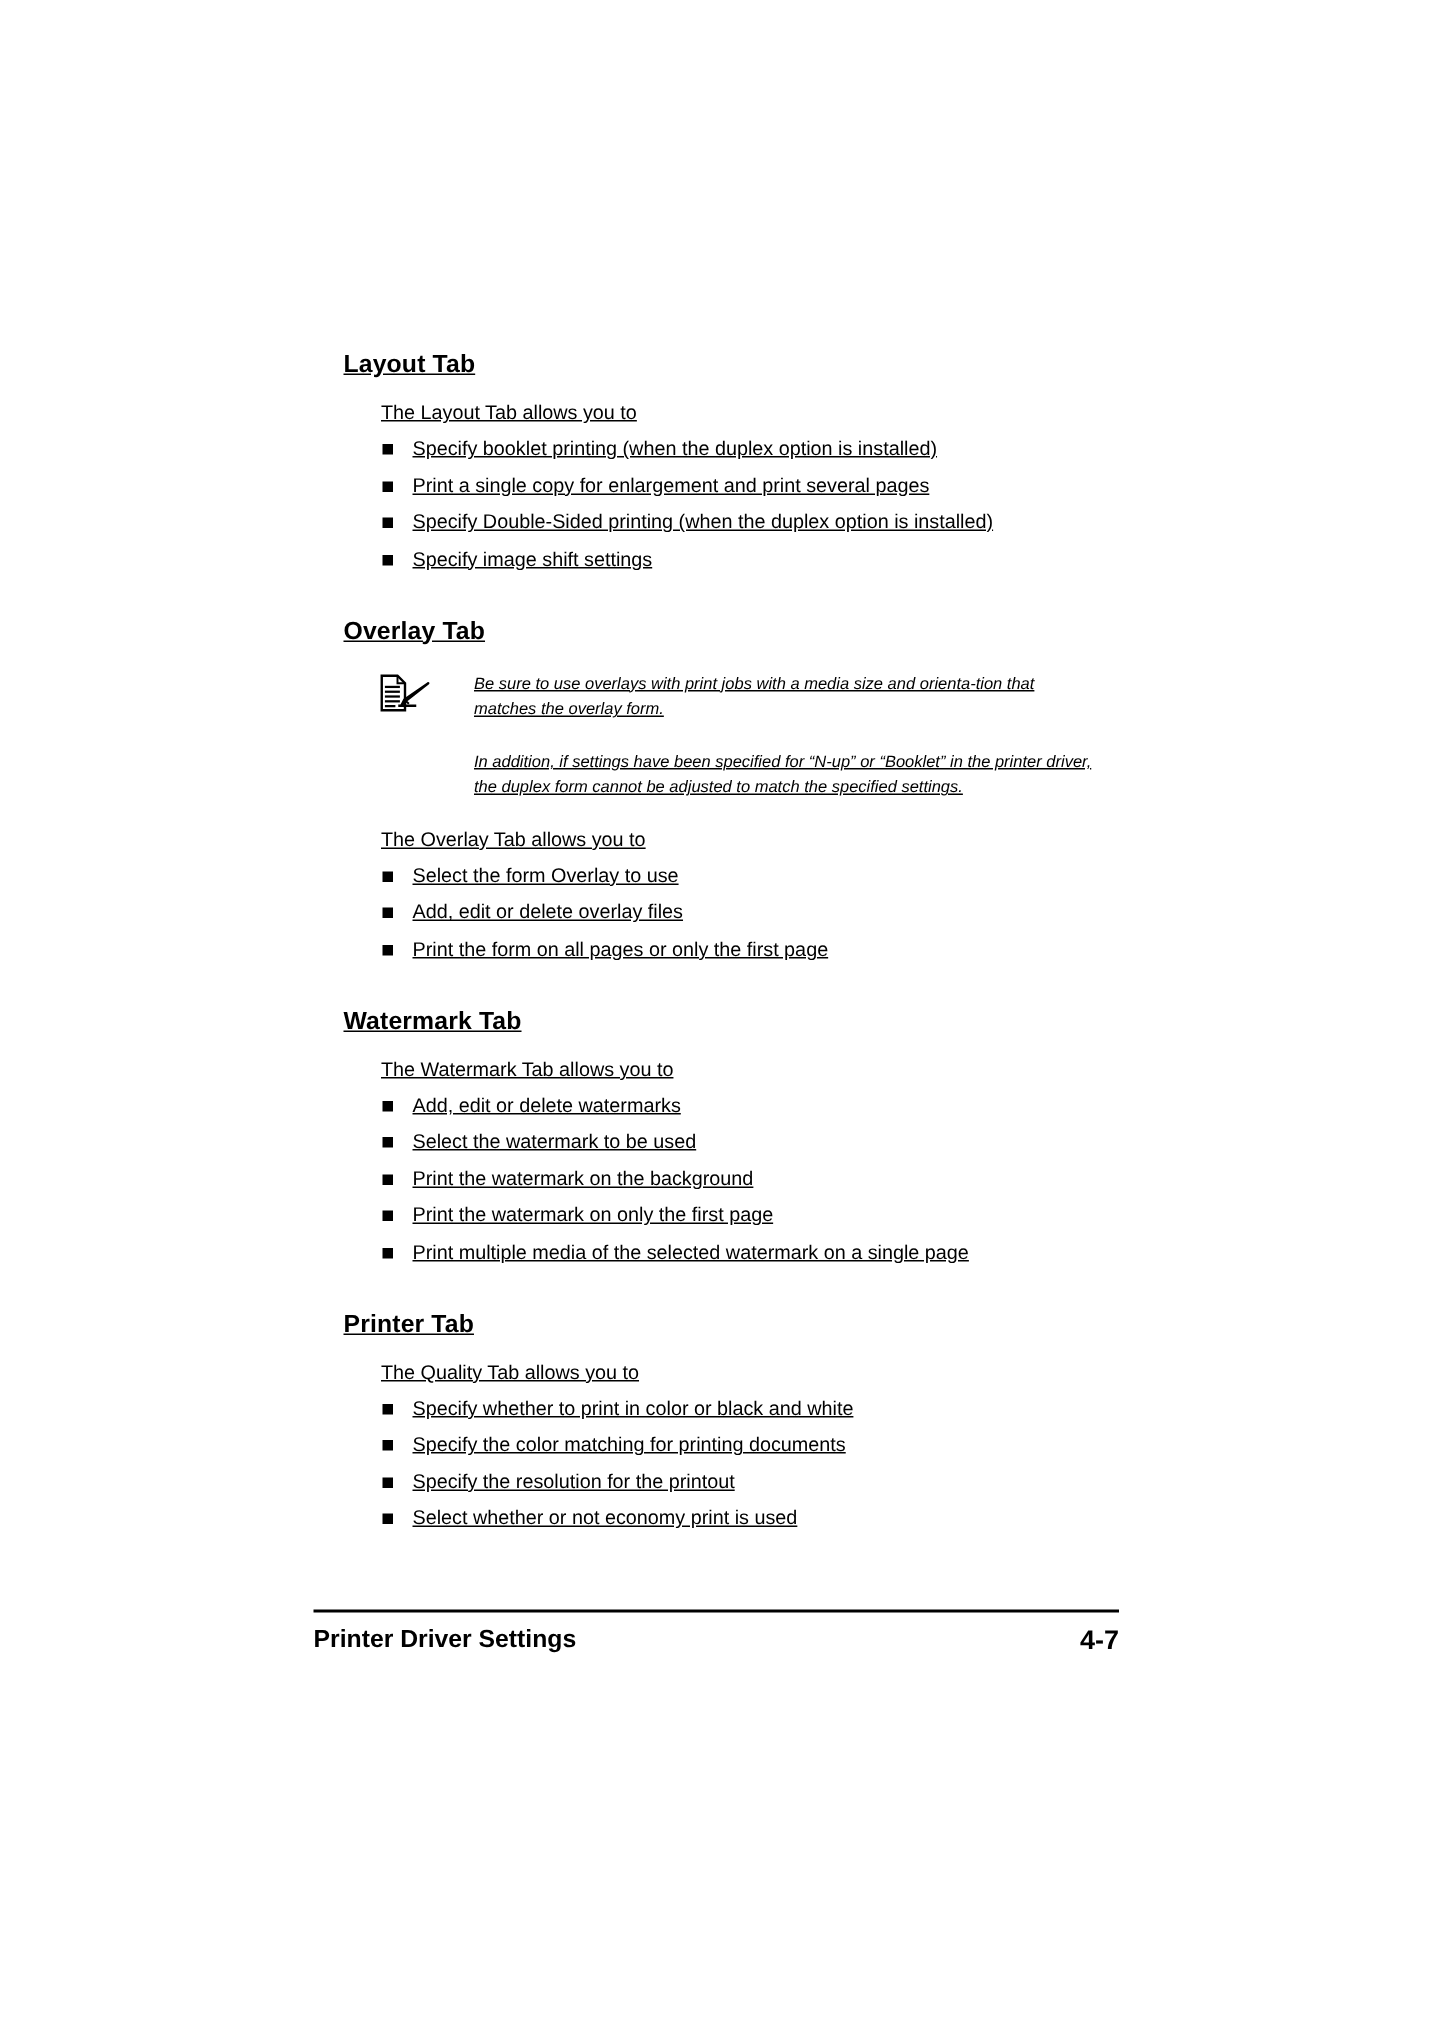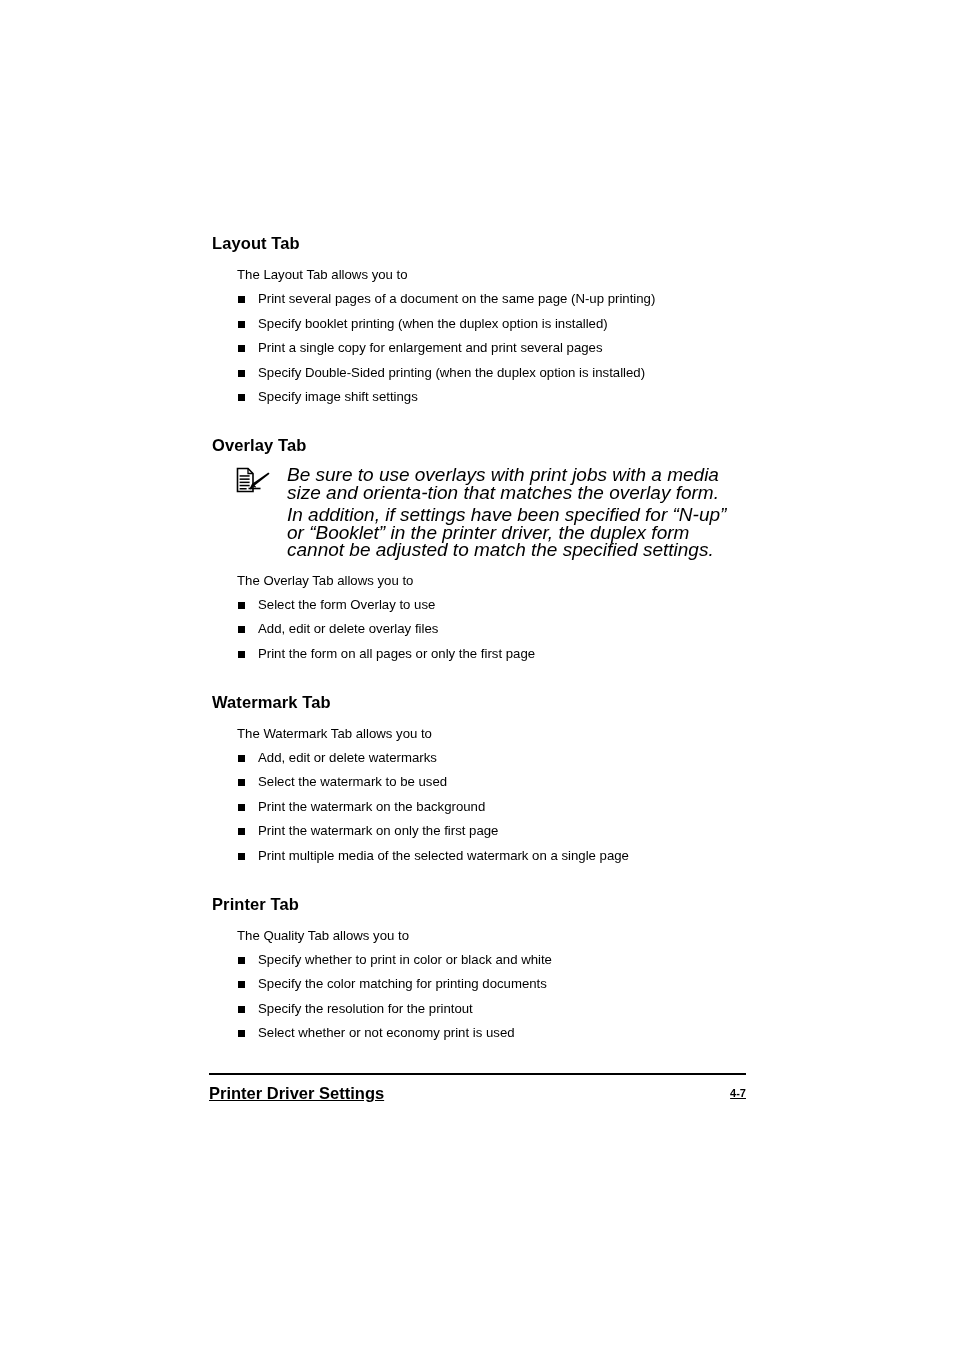--- a/index.html
+++ b/index.html
@@ -22,23 +22,24 @@
     left: 0;
     top: 0;
     width: 954px;
     height: 1350px;
     overflow: hidden;
   }
 
   
   .content {
     position: absolute;
-    left: 212px;
+    left: 229px;
     top: 233px;
     width: 520px;
+    text-decoration: underline;
   }
 
   
   .section-heading {
     font-size: 16.5px;
     font-weight: bold;
     line-height: 20px;
     margin: 0;
     letter-spacing: 0.1px;
     color: #000;
@@ -89,24 +90,24 @@
   }
 
   
   .note {
     position: relative;
     margin: 11px 0 0 0;
     padding-left: 70px;
     min-height: 30px;
   }
   .note-text {
-    font-size: 19px;
+    font-size: 11px;
     font-style: italic;
     line-height: 17.6px;
-    margin: 5px;
+    margin: 17px;
   }
   .note-text + .note-text {
     margin-top: 0;
   }
   .note-icon {
     position: absolute;
     left: 24px;
     top: 1px;
     width: 34px;
     height: 26px;
@@ -122,49 +123,44 @@
   .footer-rule {
     width: 100%;
     height: 2px;
     background: #000;
   }
   .footer-row {
     display: flex;
     justify-content: space-between;
     align-items: flex-start;
     margin-top: 8px;
-    text-decoration: underline;
   }
   .footer-title {
     font-size: 16.5px;
     font-weight: bold;
     line-height: 20px;
   }
   .footer-page {
-    font-size: 11px;
+    font-size: 18px;
     font-weight: bold;
     line-height: 20px;
     margin-left: 45px;
   }
 </style>
 </head>
 <body>
 
 <div class="page">
 
   <div class="content">
 
     <div class="section first">
       <h2 class="section-heading">Layout Tab</h2>
       <p class="intro">The Layout Tab allows you to</p>
       <ul class="bullets">
-        <li>
-          <span class="bullet-marker"></span>
-          <span>Print several pages of a document on the same page (N-up printing)</span>
-        </li>
         <li>
           <span class="bullet-marker"></span>
           <span>Specify booklet printing (when the duplex option is installed)</span>
         </li>
         <li>
           <span class="bullet-marker"></span>
           <span>Print a single copy for enlargement and print several pages</span>
         </li>
         <li>
           <span class="bullet-marker"></span>

